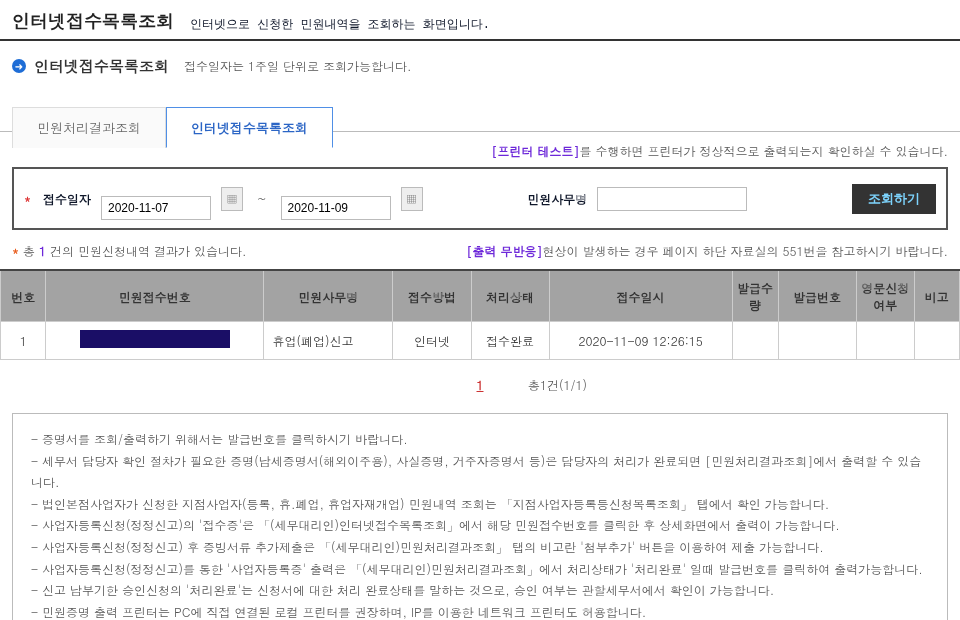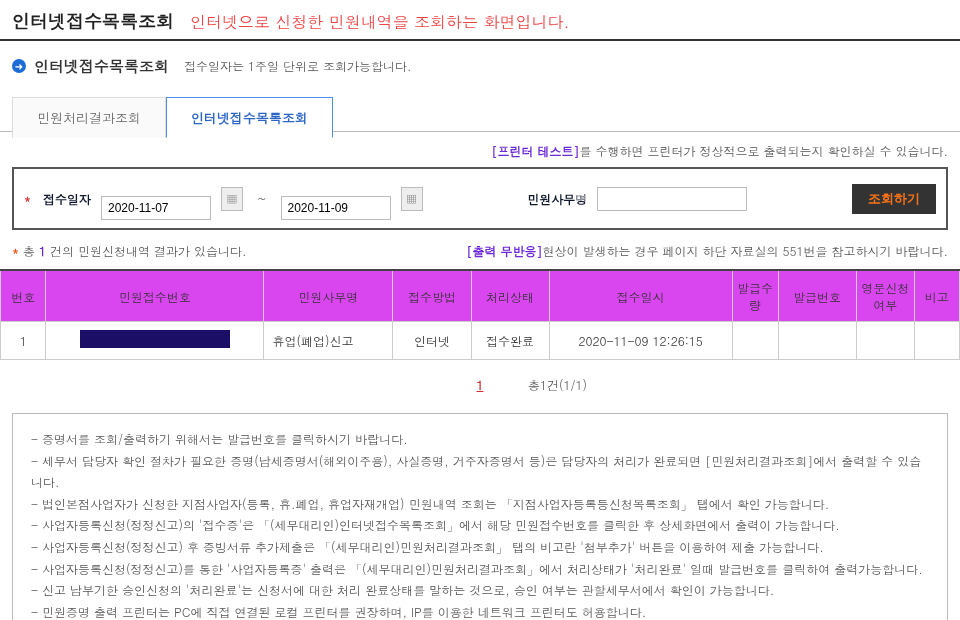--- a/index.html
+++ b/index.html
@@ -16,22 +16,23 @@
       display: flex;
       align-items: baseline;
       gap: 16px;
     }
     .page-title h1 {
       font-size: 18px;
       font-weight: bold;
       color: #222;
     }
     .page-title .desc {
-      color: #ef4444;
-      font-size: 16px;
+      color: #0f172a;
+      font-size: 12px;
+      font-family: Liberation Mono, monospace;
     }
     .section-header {
       padding: 14px 12px 10px;
       display: flex;
       align-items: center;
       gap: 8px;
     }
     .bullet-icon {
       width: 14px; height: 14px;
       border-radius: 50%;
@@ -59,21 +60,21 @@
     }
     .tab {
       padding: 10px 24px;
       border: 1px solid #ddd;
       border-bottom: none;
       background: #fafafa;
       color: #666;
       font-size: 13px;
       cursor: pointer;
       position: relative;
-      top: 7px;
+      top: 17px;
     }
     .tab.active {
       border: 1px solid #4f8fe6;
       border-bottom: 1px solid #fff;
       color: #2b65c5;
       font-weight: bold;
       background: #fff;
     }
     .notice-row {
       text-align: right;
@@ -120,21 +121,21 @@
     .tilde { margin: 0 4px; }
     .spacer { flex: 1; }
     .text-input {
       border: 1px solid #bbb;
       padding: 4px 6px;
       width: 150px;
       font-size: 12px;
     }
     .search-btn {
       background: #333;
-      color: #f97316;
+      color: #7dd3fc;
       border: none;
       padding: 6px 16px;
       font-size: 13px;
       font-weight: bold;
       cursor: pointer;
     }
     .result-count-row {
       display: flex;
       justify-content: space-between;
       padding: 4px 12px 10px;
@@ -149,23 +150,23 @@
       border-top: 2px solid #444;
       margin: 0 0 10px 0;
     }
     table.grid th, table.grid td {
       border: 1px solid #ccc;
       padding: 8px 4px;
       text-align: center;
       font-size: 12px;
     }
     table.grid th {
-      background: #d946ef;
+      background: #a3a3a3;
       color: #333;
-      font-weight: normal;
+      font-weight: bold;
     }
     .redacted {
       background: #1a0e66;
       display: inline-block;
       width: 150px; height: 18px;
     }
     .pager {
       text-align: center;
       padding: 6px 0 14px;
       color: #555;

